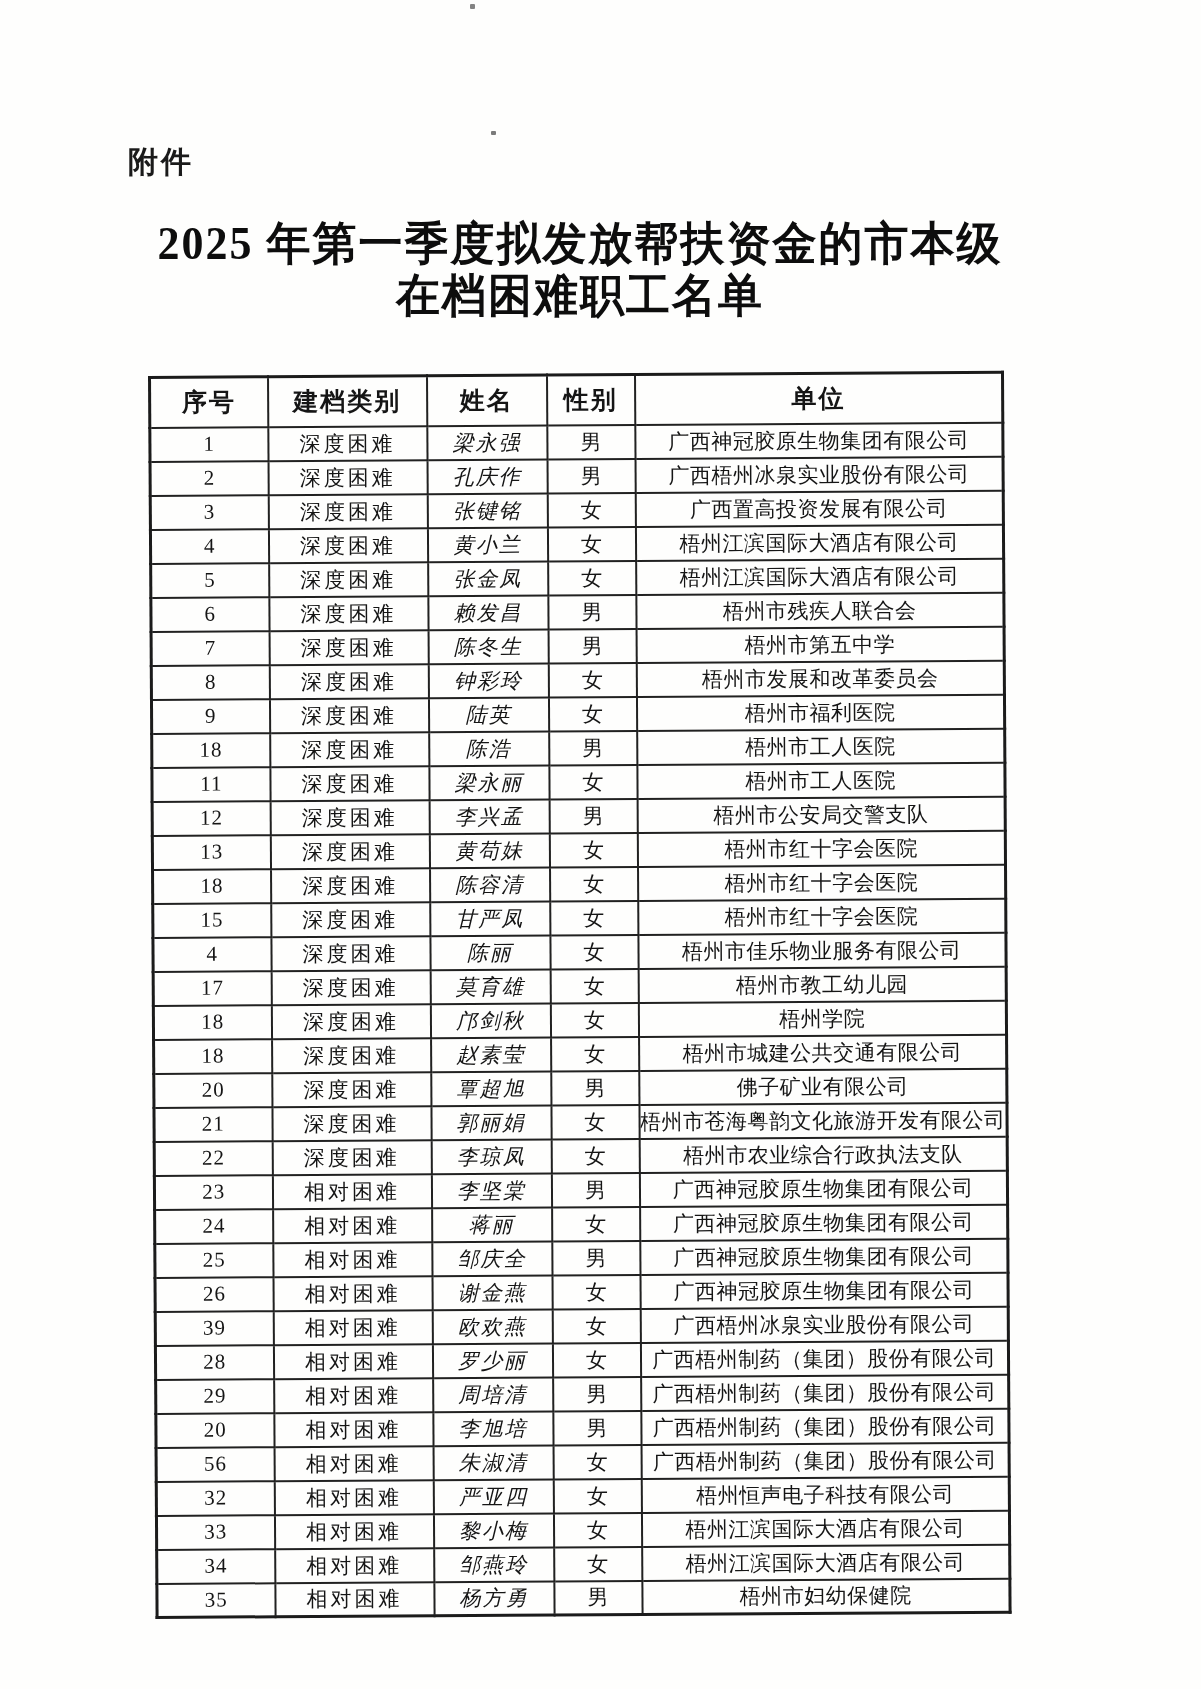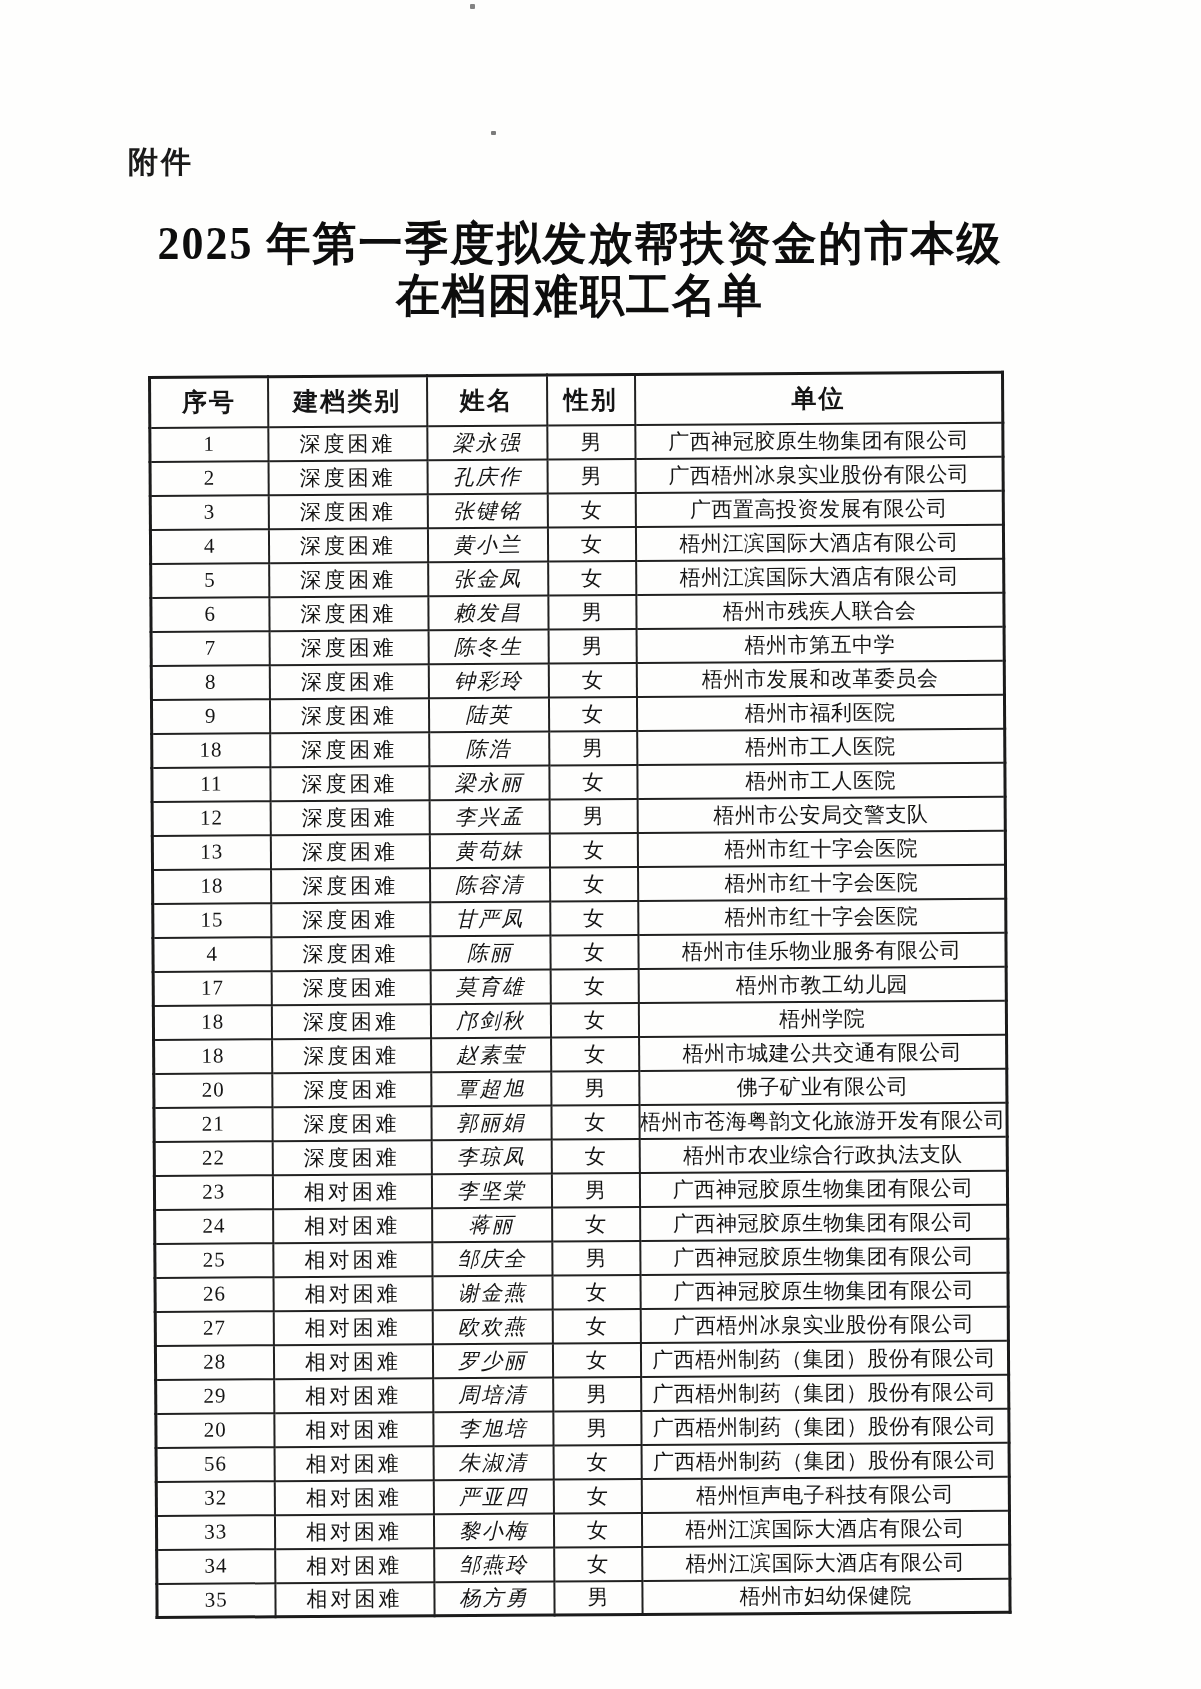--- a/index.html
+++ b/index.html
@@ -291,21 +291,21 @@
             <td class="col-unit">广西神冠胶原生物集团有限公司</td>
           </tr>
           <tr>
             <td class="col-seq">26</td>
             <td class="col-cat">相对困难</td>
             <td class="col-name">谢金燕</td>
             <td class="col-gender">女</td>
             <td class="col-unit">广西神冠胶原生物集团有限公司</td>
           </tr>
           <tr>
-            <td class="col-seq">27</td>
+            <td class="col-seq">39</td>
             <td class="col-cat">相对困难</td>
             <td class="col-name">欧欢燕</td>
             <td class="col-gender">女</td>
             <td class="col-unit">广西梧州冰泉实业股份有限公司</td>
           </tr>
           <tr>
             <td class="col-seq">28</td>
             <td class="col-cat">相对困难</td>
             <td class="col-name">罗少丽</td>
             <td class="col-gender">女</td>

